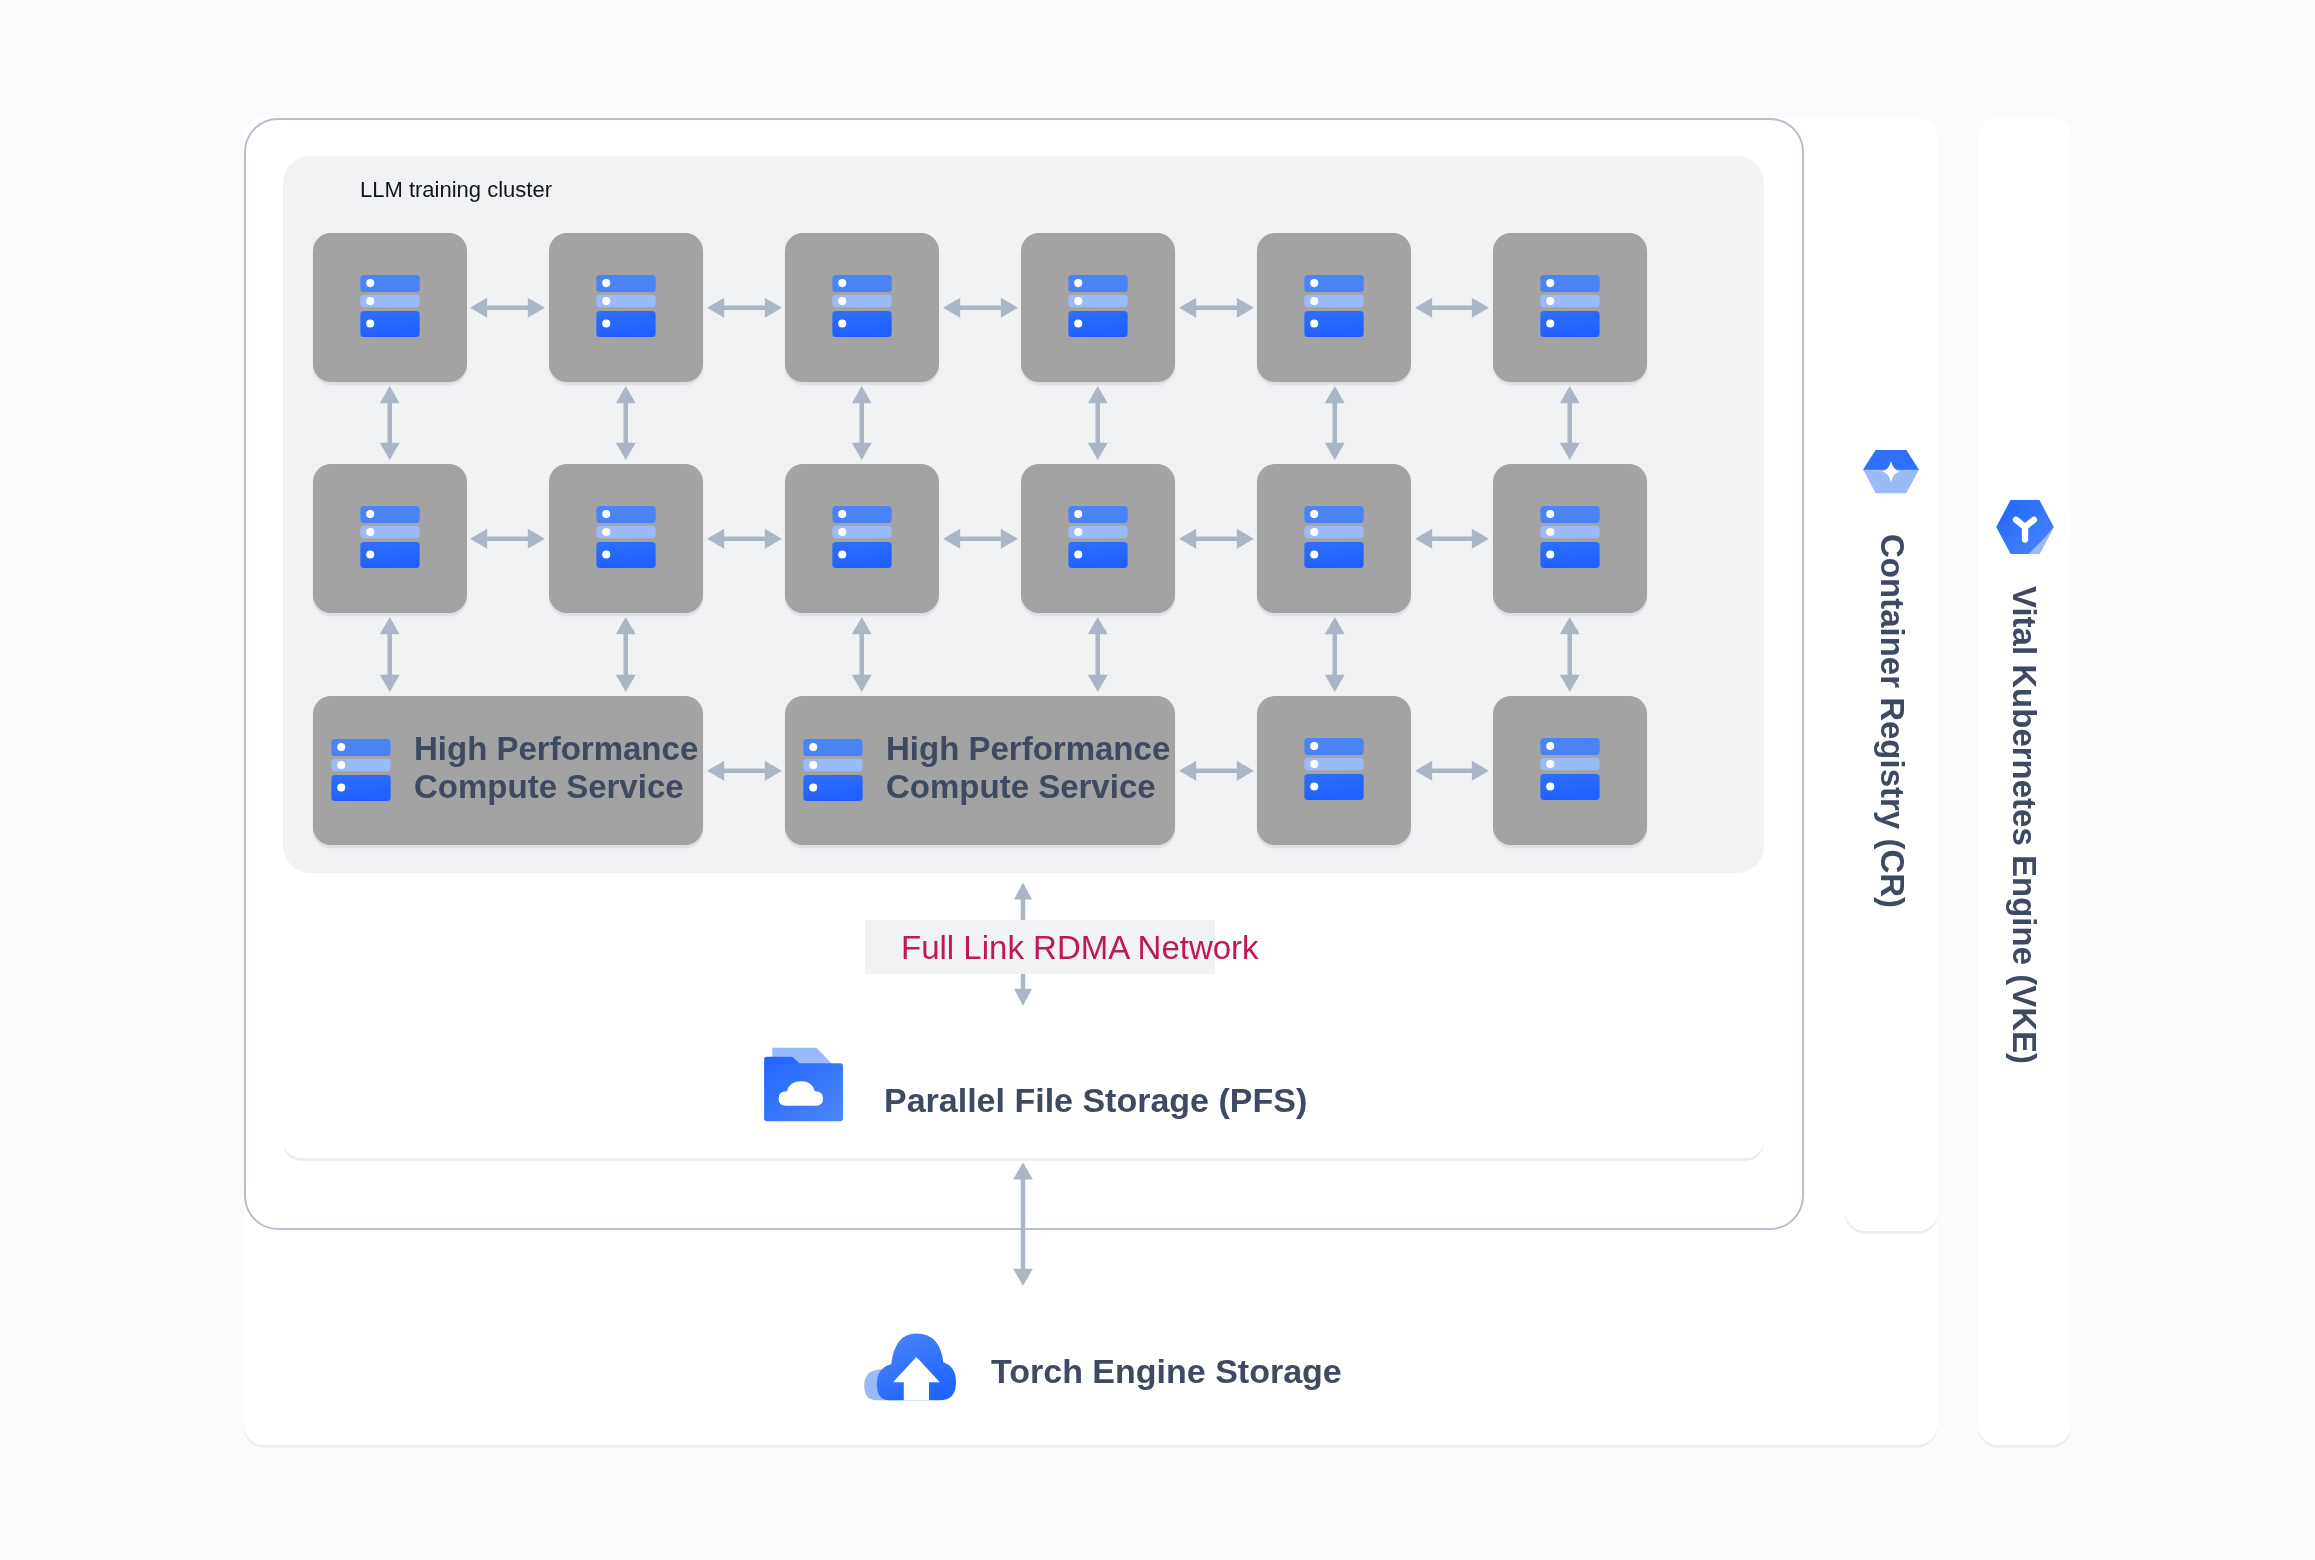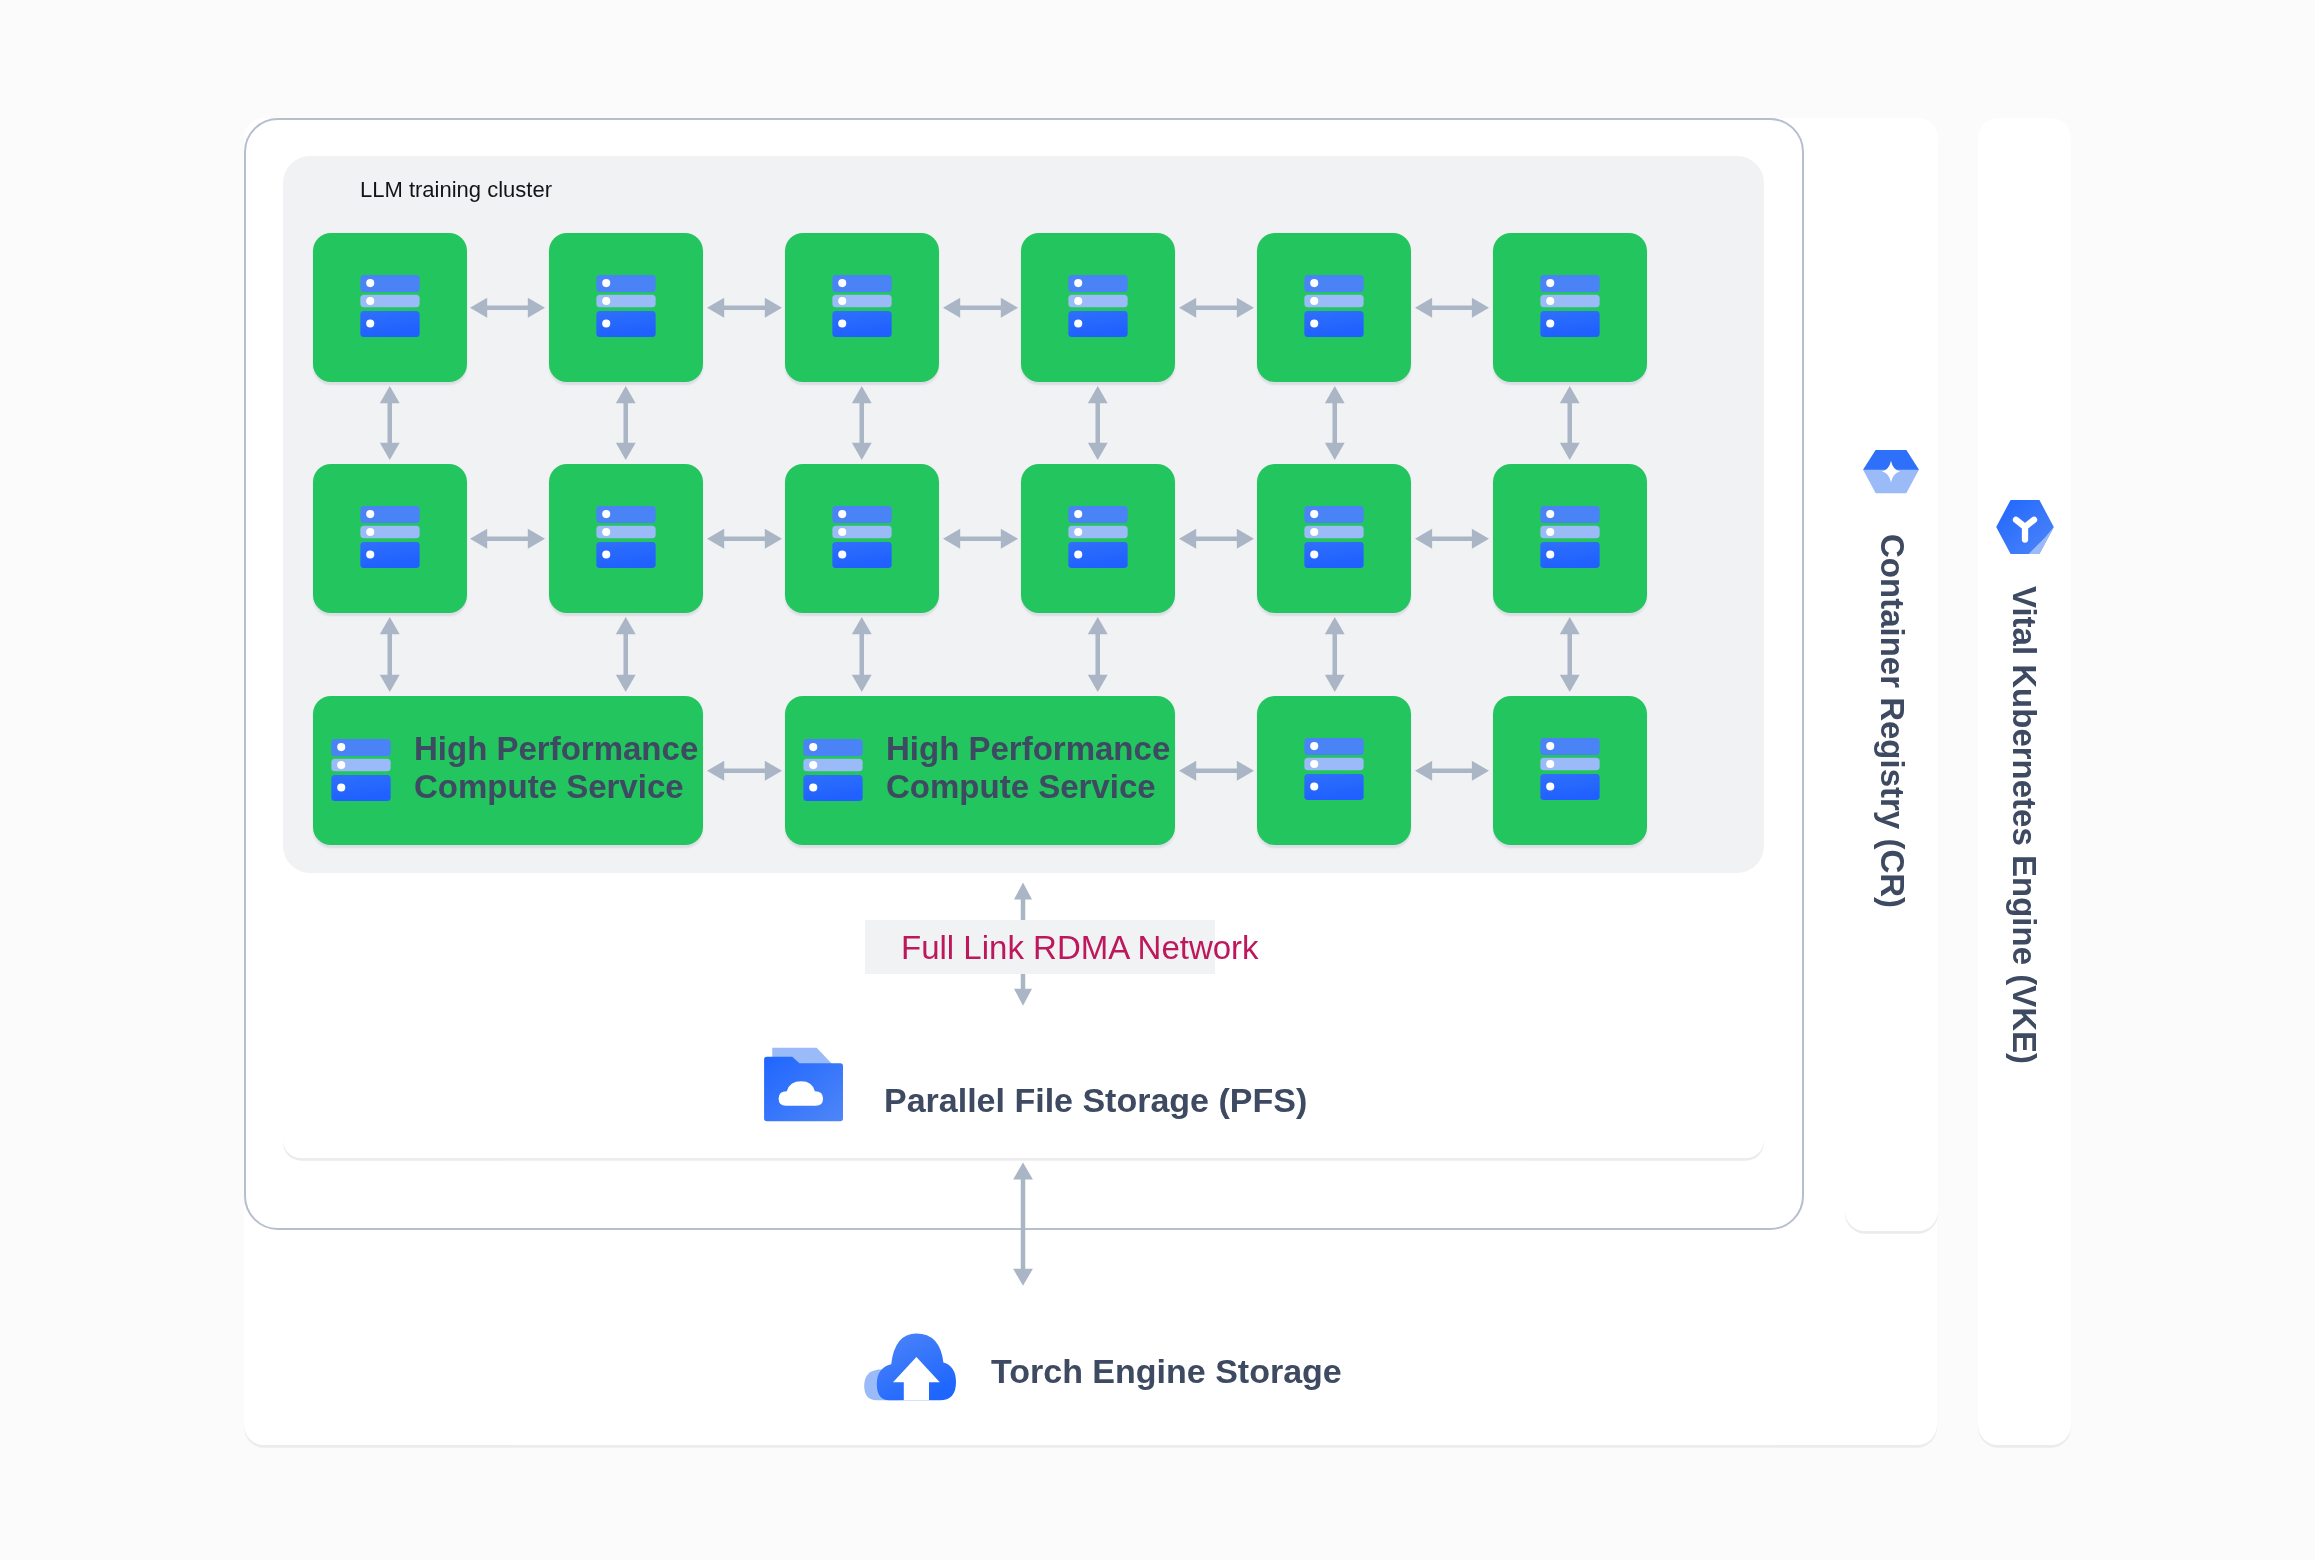--- a/index.html
+++ b/index.html
@@ -19,21 +19,21 @@
   }
   .cluster-panel {
     position: absolute; left: 283px; top: 156px; width: 1481px; height: 717px;
     background: #f1f2f4; border-radius: 27px;
   }
   .cluster-title {
     position: absolute; left: 313px; top: 177px; font-size: 22px; color: #111418;
     font-family: "Liberation Sans", sans-serif; letter-spacing: 0px; margin-left: 47px;
   }
   .card {
-    position: absolute; background: #22c55e; border-radius: 18px;
+    position: absolute; background: #a3a3a3; border-radius: 18px;
     box-shadow: 0 2.7px 1.8px rgba(160,170,185,0.28);
   }
   .server-icon { position: absolute; width: 60px; height: 62px; }
   .hpc-label {
     position: absolute; font-size: 33px; font-weight: bold; color: #3e4a61; line-height: 38px;
     font-family: "Liberation Sans", sans-serif; white-space: nowrap;
   }
   .arrow-svg { position: absolute; overflow: visible; }
   .rdma-box {
     position: absolute; left: 865px; top: 920px; width: 350px; height: 54px; background: #f1f2f4;

